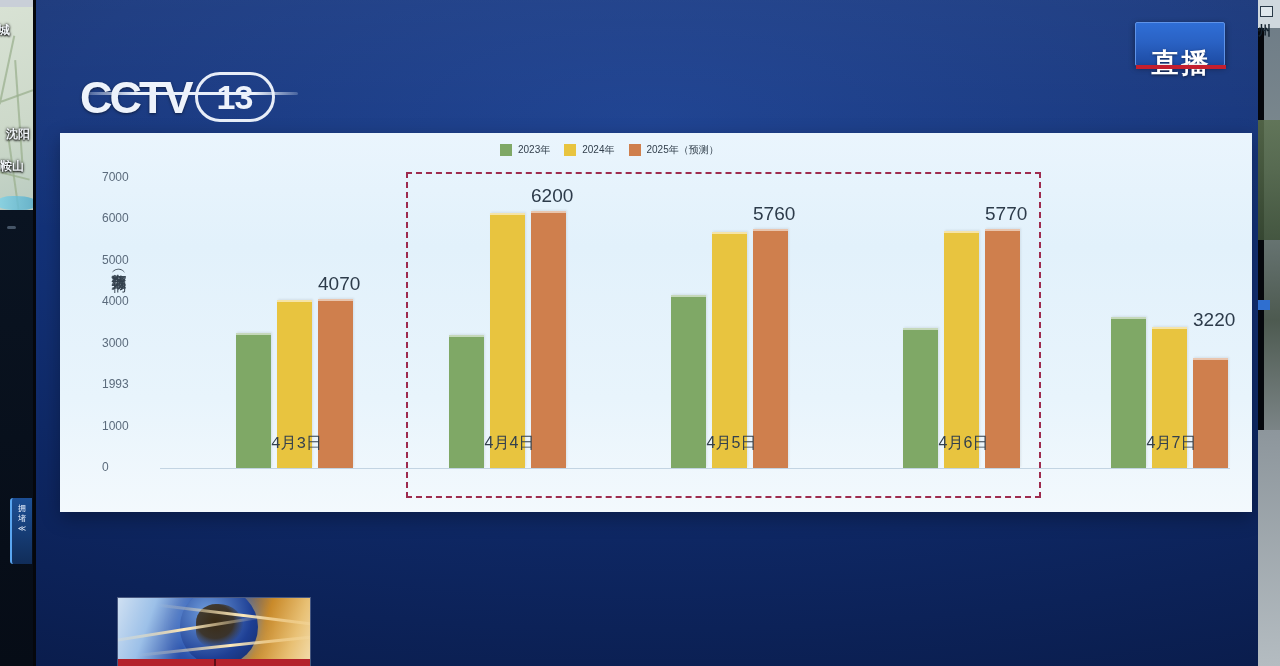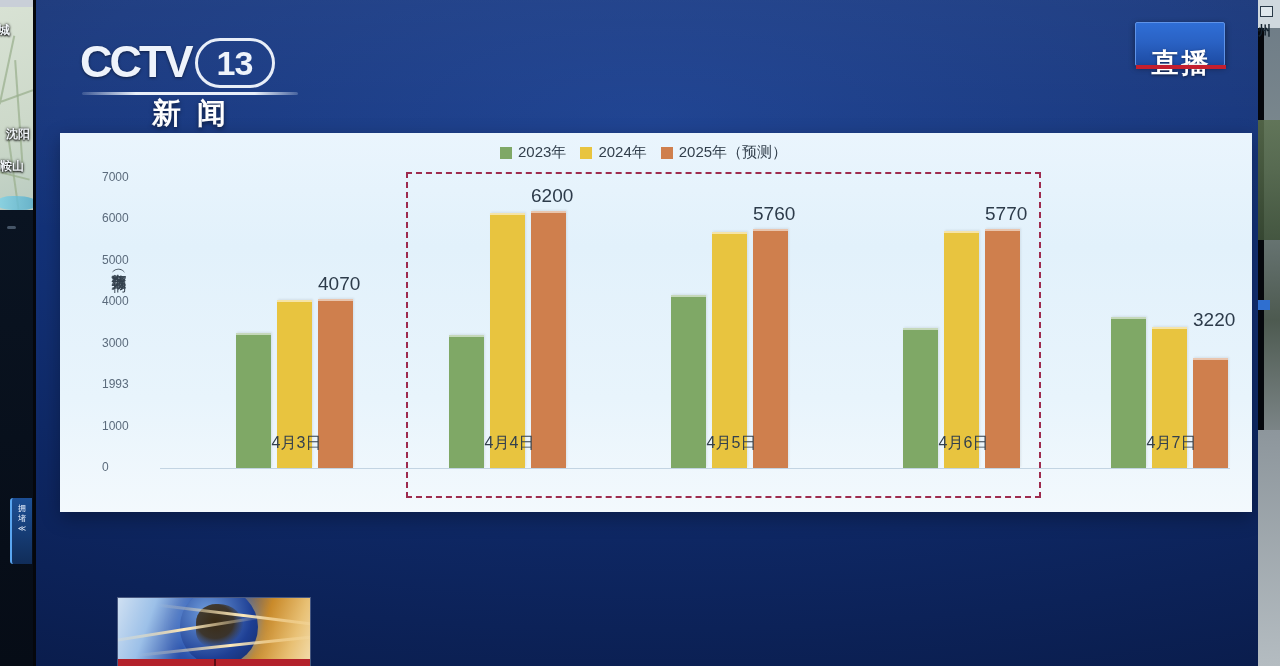--- a/index.html
+++ b/index.html
@@ -77,21 +77,21 @@
     overflow:hidden;
   }
   #screen::before{
     content:""; position:absolute; inset:0;
     background:linear-gradient(180deg,rgba(255,255,255,.06),rgba(0,0,0,0) 35%);
     pointer-events:none;
   }
 
   
   #logo{position:absolute;left:44px;top:36px;width:240px;height:96px;}
-  #logo .cctv-row{display:flex;align-items:flex-end;height:52px;}
+  #logo .cctv-row{display:flex;align-items:flex-start;height:52px;margin-top:36px;}
   #logo .cctv{
     font-family:"Liberation Sans", sans-serif;
     font-size:45px;font-weight:bold;letter-spacing:-3px;color:#eef3fb;
     text-shadow:0 1px 3px rgba(0,0,0,.5);
   }
   #logo .pill{
     margin-left:4px;width:80px;height:50px;border:3px solid #e8eef8;
     border-radius:26px;display:flex;align-items:center;justify-content:center;
     color:#eef3fb;font-size:34px;font-weight:bold;letter-spacing:-1px;
   }
@@ -125,21 +125,21 @@
   #chart-card{
     position:absolute;left:24px;top:133px;width:1192px;height:379px;
     background:linear-gradient(180deg,#eaf5fd 0%,#e2f1fb 30%,#e8f4fc 70%,#f3f9fd 100%);
     box-shadow:0 6px 18px rgba(0,0,0,.3);
   }
 
   
   #legend{position:absolute;left:440px;top:10px;display:flex;gap:14px;align-items:center;}
   #legend .li{display:flex;align-items:center;gap:6px;}
   #legend .sw{width:12px;height:12px;display:inline-block;}
-  #legend .lb{font-size:15px;color:#33404d;}
+  #legend .lb{font-size:10px;color:#33404d;}
 
   
   #holiday-note{
     position:absolute;left:806px;top:9px;font-size:15px;color:#b0305a;white-space:nowrap;
   }
 
   
   #plot{position:absolute;left:0;top:0;width:1192px;height:379px;}
   .ytick{position:absolute;font-size:12px;color:#5b6b7c;width:46px;}
   .ylabel{
@@ -274,21 +274,21 @@
             <div class="bar" title="2023年 4月3日: 3250" style="background: rgb(127, 168, 102); height: 134.643px;">
               <div class="cap"></div>
             </div>
             <div class="bar" title="2024年 4月3日: 4050" style="background: rgb(232, 196, 63); height: 167.786px;">
               <div class="cap"></div>
             </div>
             <div class="bar" title="2025年（预测） 4月3日: 4070" style="background: rgb(207, 127, 77); height: 168.614px;">
               <div class="cap"></div>
               <div class="vlabel" style="bottom: 172.614px;">4070</div>
             </div>
-            <div class="xlabel" style="width: 121px;">4月3日</div>
+            <div class="xlabel" style="width: 121px; font-family: Liberation Mono, monospace;">4月3日</div>
           </div>
           <div class="group" style="left: 389px;">
             <div class="bar" title="2023年 4月4日: 3200" style="background: rgb(127, 168, 102); height: 132.571px;">
               <div class="cap"></div>
             </div>
             <div class="bar" title="2024年 4月4日: 6150" style="background: rgb(232, 196, 63); height: 254.786px;">
               <div class="cap"></div>
             </div>
             <div class="bar" title="2025年（预测） 4月4日: 6200" style="background: rgb(207, 127, 77); height: 256.857px;">
               <div class="cap"></div>

